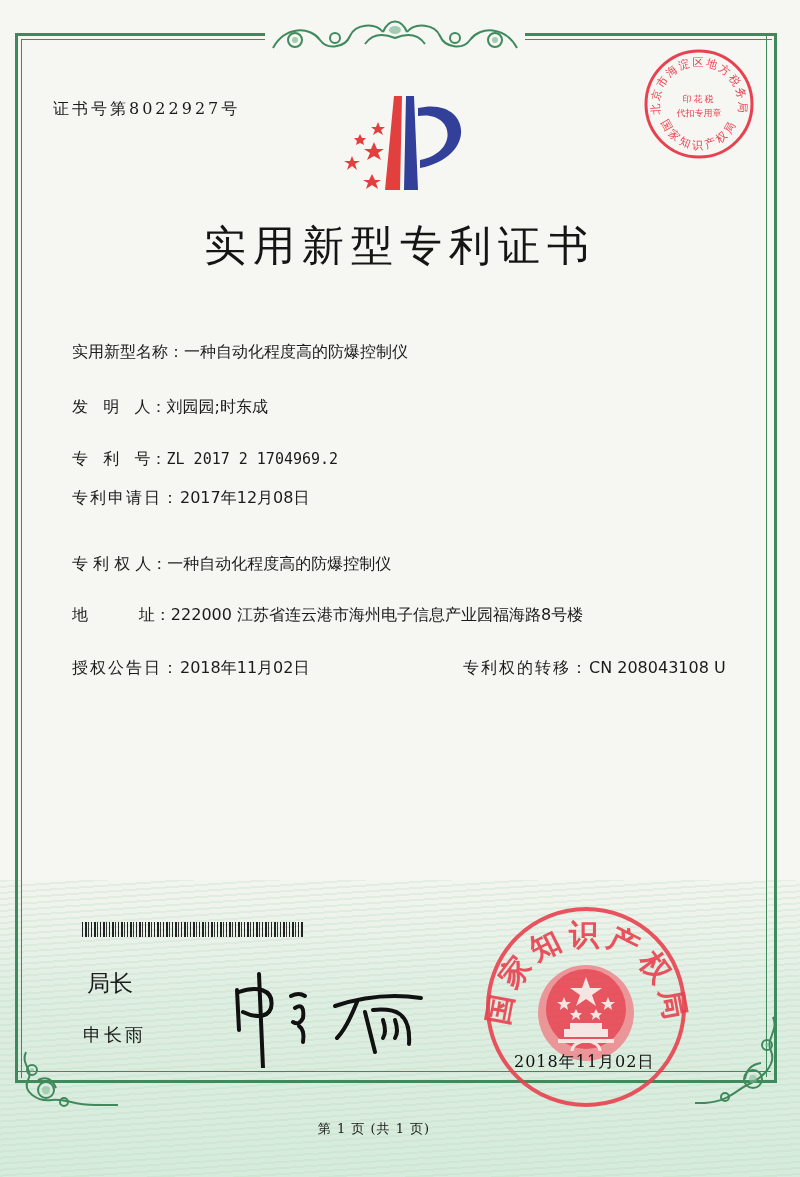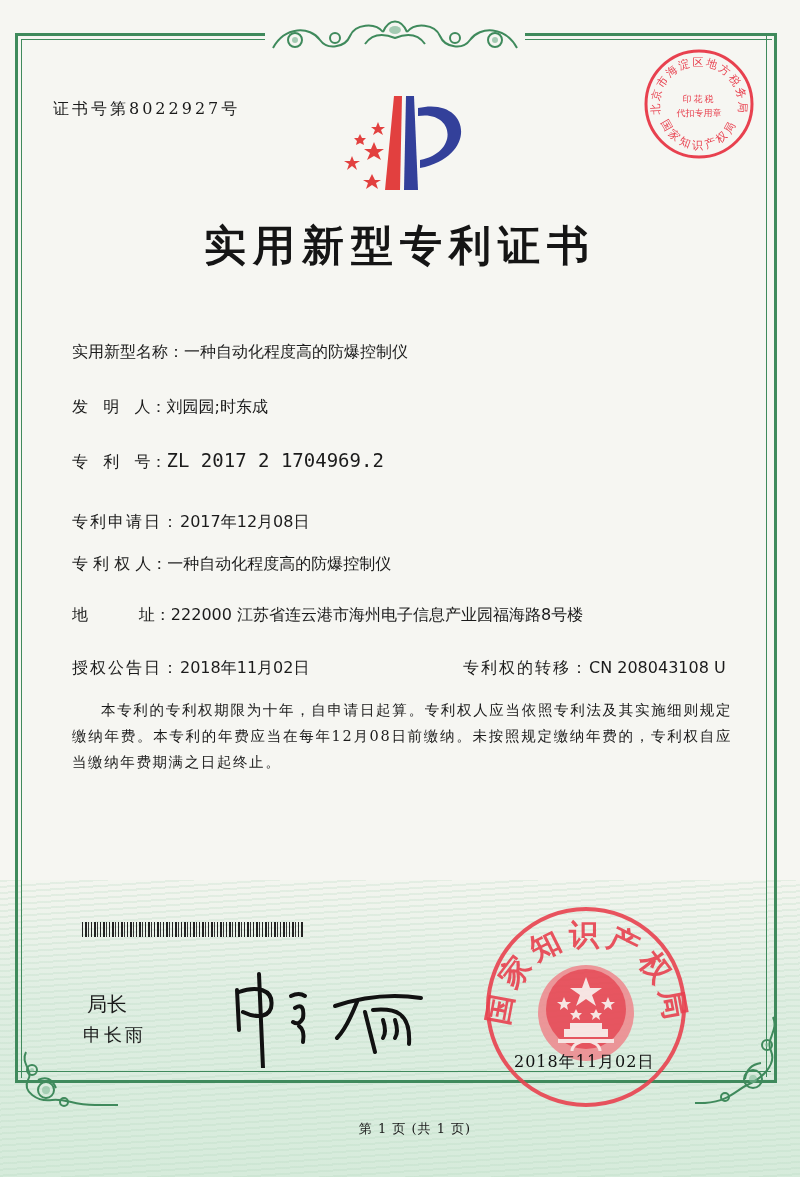--- a/index.html
+++ b/index.html
@@ -37,70 +37,69 @@
     position:absolute; left:53px; top:99px; font-size:16px; letter-spacing:3px;
   }
   .logo { position:absolute; left:330px; top:86px; width:140px; height:110px; }
 
   .tax-seal {
     position:absolute; left:643px; top:48px; width:112px; height:112px;
   }
 
   .title {
     position:absolute; left:0; width:800px; top:218px; text-align:center;
-    font-size:42px; letter-spacing:7px; font-weight:bold;
+    font-size:42px; letter-spacing:7px; font-weight:normal;
     font-family:"DejaVu Sans","Liberation Sans",sans-serif;
     color:#151515;
   }
 
   .field {
     position:absolute; left:72px; font-size:16px; white-space:nowrap;
     font-family:"DejaVu Sans","Liberation Sans",sans-serif;
   }
   .field .label { display:inline-block; }
   .field .value { display:inline-block; }
   .f1 { top:342px; }
   .f2 { top:397px; }
   .f3 { top:449px; }
-  .f4 { top:512px; }
+  .f4 { top:488px; }
   .f5 { top:554px; }
   .f6 { top:605px;text-align:center; }
   .f7 { top:658px; }
   .f7b { position:absolute; left:463px; top:658px; font-size:16px; white-space:nowrap;
          font-family:"DejaVu Sans","Liberation Sans",sans-serif; }
 
   .body-text {
     position:absolute; left:72px; top:697px; width:660px;
     font-size:14.5px; line-height:26px; letter-spacing:1.6px;
     text-align:justify;
   }
   .body-text p { margin:0; text-indent:2em; }
 
   .barcode {
     position:absolute; left:82px; top:922px; width:222px; height:15px;
     background:repeating-linear-gradient(90deg,#222 0 1px,transparent 1px 3px,#222 3px 5px,transparent 5px 6px,#333 6px 7px,transparent 7px 9px);
   }
   .director-title {
-    position:absolute; left:87px; top:991px; font-size:20px;
+    position:absolute; left:87px; top:968px; font-size:23px;
     font-family:Liberation Sans, sans-serif;
   }
   .director-name {
     position:absolute; left:83px; top:1023px; font-size:18px; letter-spacing:3px;
     font-family:"DejaVu Sans","Liberation Sans",sans-serif;
   }
   .signature { position:absolute; left:225px; top:968px; width:210px; height:100px; }
 
   .sipo-seal { position:absolute; left:484px; top:905px; width:205px; height:205px; }
   .seal-date {
     position:absolute; left:514px; top:1052px; font-size:16px; letter-spacing:1px; color:#111;
   }
   .page-footer {
     position:absolute; left:0; width:748px; top:1120px; text-align:center; font-size:13px;
     letter-spacing:1px;
-    padding-left:41px;
   }
 </style>
 </head>
 <body>
 
 <div class="bg-lower"></div>
 
 <div class="frame-outer"></div>
 <div class="frame-inner"></div>
 <div class="frame-right-inner"></div>
@@ -196,40 +195,39 @@
 
 <div class="title">实用新型专利证书</div>
 
 <div class="field f1">
   <span class="label">实用新型名称：</span><span class="value">一种自动化程度高的防爆控制仪</span>
 </div>
 <div class="field f2">
   <span class="label" style="white-space:pre;">发   明   人：</span><span class="value">刘园园;时东成</span>
 </div>
 <div class="field f3">
-  <span class="label" style="white-space:pre;">专   利   号：</span><span class="value" style="font-family:'DejaVu Sans Mono','Liberation Mono',monospace;font-size:19px;">ZL 2017 2 1704969.2</span>
+  <span class="label" style="white-space:pre;">专   利   号：</span><span class="value" style="font-family:'DejaVu Sans Mono','Liberation Mono',monospace;font-size:15px;">ZL 2017 2 1704969.2</span>
 </div>
 <div class="field f4">
   <span class="label" style="letter-spacing:2px;">专利申请日：</span><span class="value">2017年12月08日</span>
 </div>
 <div class="field f5">
   <span class="label" style="white-space:pre;">专 利 权 人：</span><span class="value">一种自动化程度高的防爆控制仪</span>
 </div>
 <div class="field f6">
   <span class="label" style="white-space:pre;">地          址：</span><span class="value">222000 江苏省连云港市海州电子信息产业园福海路8号楼</span>
 </div>
 <div class="field f7">
   <span class="label" style="letter-spacing:2px;">授权公告日：</span><span class="value">2018年11月02日</span>
 </div>
 <div class="f7b">
   <span class="label" style="letter-spacing:2px;">专利权的转移：</span><span class="value">CN 208043108 U</span>
 </div>
 
 <div class="body-text">
-  <p>本专利的专利权期限为十年，自申请日起算。专利权人应当依照专利法及其实施细则规定缴纳年费。本专利的年费应当在每年12月08日前缴纳。未按照规定缴纳年费的，专利权自应当缴纳年费期满之日起终止。</p>
 </div>
 
 <div class="barcode"></div>
 
 <div class="director-title">局长</div>
 <div class="director-name">申长雨</div>
 <div class="signature">
   <svg width="210" height="100" viewBox="0 0 210 100">
     <g fill="none" stroke="#111" stroke-width="4" stroke-linecap="round">
       <path d="M12 22 L 14 62"></path>

